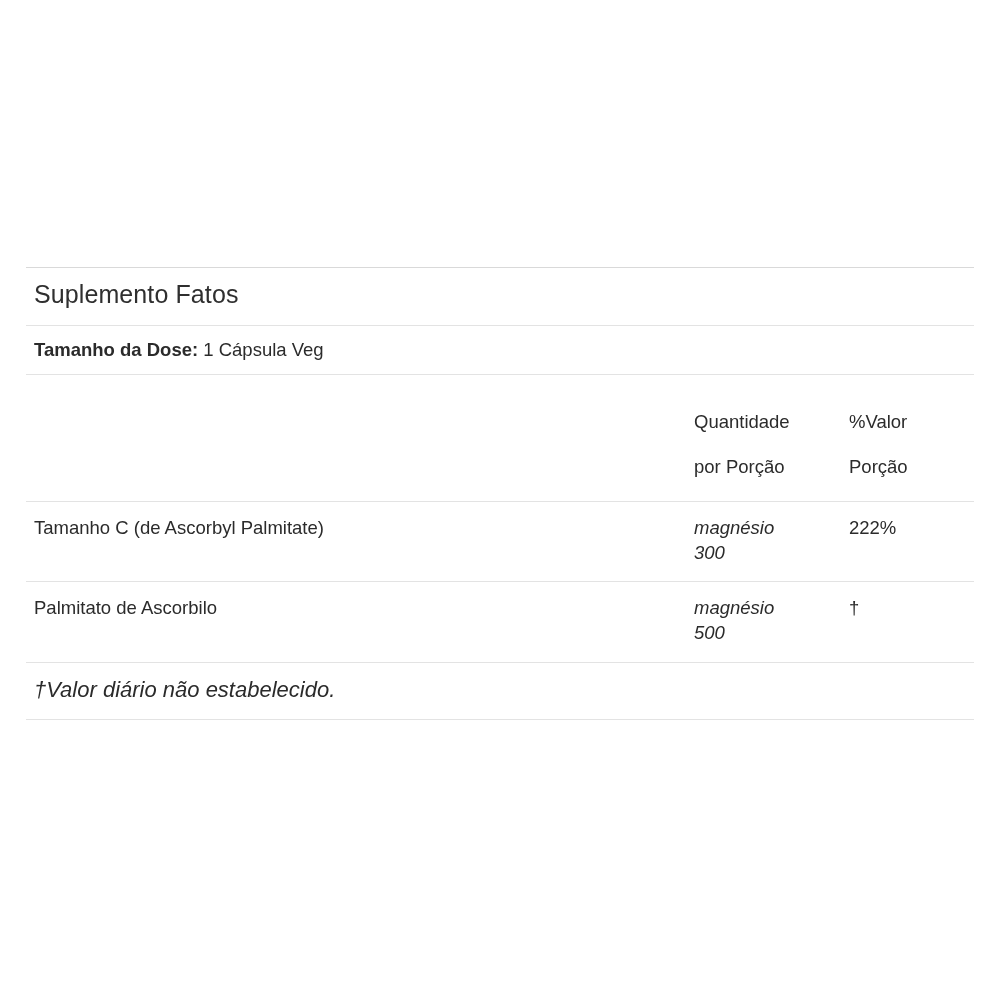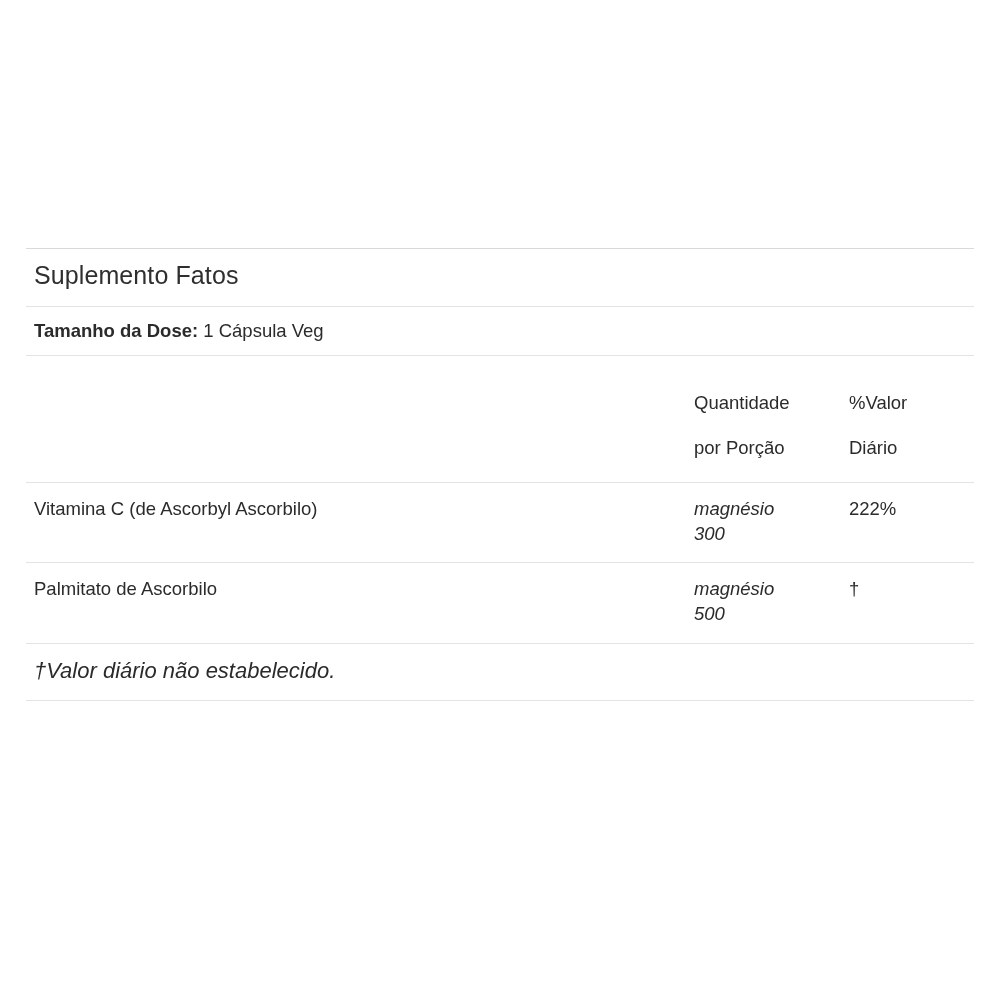--- a/index.html
+++ b/index.html
@@ -18,21 +18,21 @@
   .page {
     position: relative;
     width: 1000px;
     height: 1000px;
     box-sizing: border-box;
   }
 
   .panel {
     position: absolute;
     left: 26px;
-    top: 248px;
+    top: 267px;
     width: 948px;
   }
 
   .rule {
     border-top: 1px solid #e3e3e3;
     width: 100%;
   }
 
   .rule-strong {
     border-top: 1px solid #d9d9d9;
@@ -131,27 +131,27 @@
       </colgroup>
       <thead>
         <tr>
           <th class="spacer"></th>
           <th>
             <span class="hdr-line">Quantidade</span>
             <span class="hdr-line">por Porção</span>
           </th>
           <th>
             <span class="hdr-line">%Valor</span>
-            <span class="hdr-line">Diário</span>
+            <span class="hdr-line">Porção</span>
           </th>
         </tr>
       </thead>
       <tbody>
         <tr>
-          <td>Vitamina C (de Ascorbyl Ascorbilo)</td>
+          <td>Tamanho C (de Ascorbyl Palmitate)</td>
           <td>
             <span class="amount-line">magnésio</span>
             <span class="amount-line">300</span>
           </td>
           <td>222%</td>
         </tr>
         <tr>
           <td>Palmitato de Ascorbilo</td>
           <td>
             <span class="amount-line">magnésio</span>

